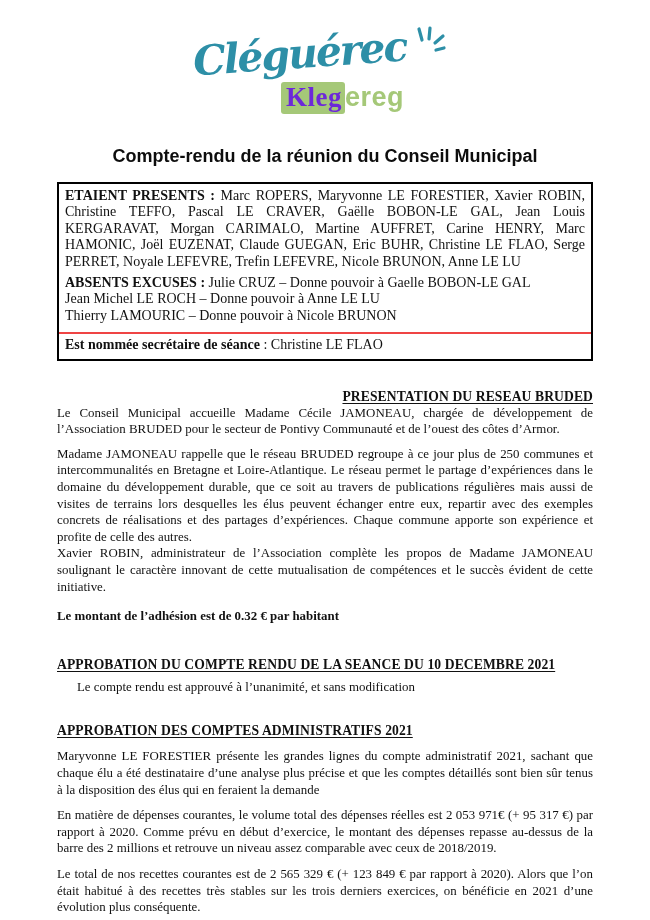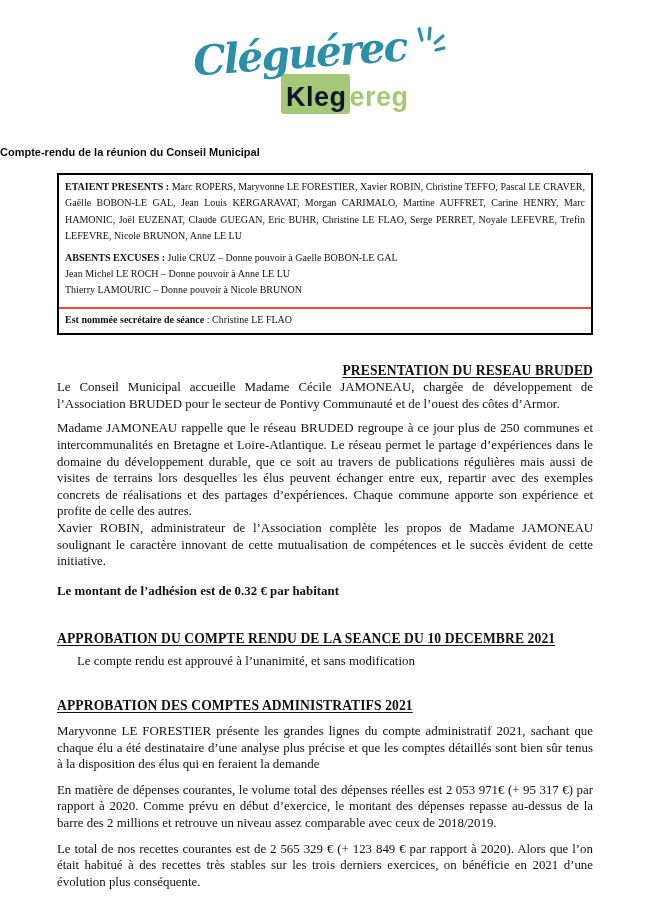--- a/index.html
+++ b/index.html
@@ -48,48 +48,49 @@
     top: 52px;
     z-index: 1;
     font-family: "Liberation Sans", sans-serif;
     font-weight: bold;
     font-size: 27px;
     letter-spacing: 0.5px;
     white-space: nowrap;
   }
   .logo-sub .kleg {
     background: #a5c878;
-    color: #0f172a;
+    color: #6d28d9;
     border-radius: 3px;
-    padding: 8px 3px 2px 5px;
+    padding: 0 3px 2px 5px;
+    font-family: Liberation Serif, serif;
   }
   .logo-sub .ereg { color: #a5c878; }
 
   
   .doc-title, .doc-subtitle {
-    text-align: left;
+    text-align: center;
     font-family: "Liberation Sans", sans-serif;
     font-weight: bold;
-    font-size: 11px;
+    font-size: 18px;
     color: #0d0d0d;
   }
   .doc-title { margin-top: 14px; }
   .doc-subtitle { margin-top: 12px; }
 
   
   .att-box {
     margin-top: 15px;
     border: 2px solid #000000;
   }
   .att-main { padding: 4px 6px 8px 6px; }
   .att-sec {
     border-top: 2px solid #ef4444;
     padding: 3px 6px 5px 6px;
   }
-  .att-box p { font-size: 10px; line-height: 16.4px; text-align: justify; }
+  .att-box p { font-size: 14px; line-height: 16.4px; text-align: justify; }
   .att-box .absents { margin-top: 5px; text-align: left; }
   .b { font-weight: bold; }
 
   
   .sec-h {
     font-size: 13.6px;
     font-weight: bold;
     text-decoration: underline;
     text-underline-offset: 2px;
     letter-spacing: 0.1px;

